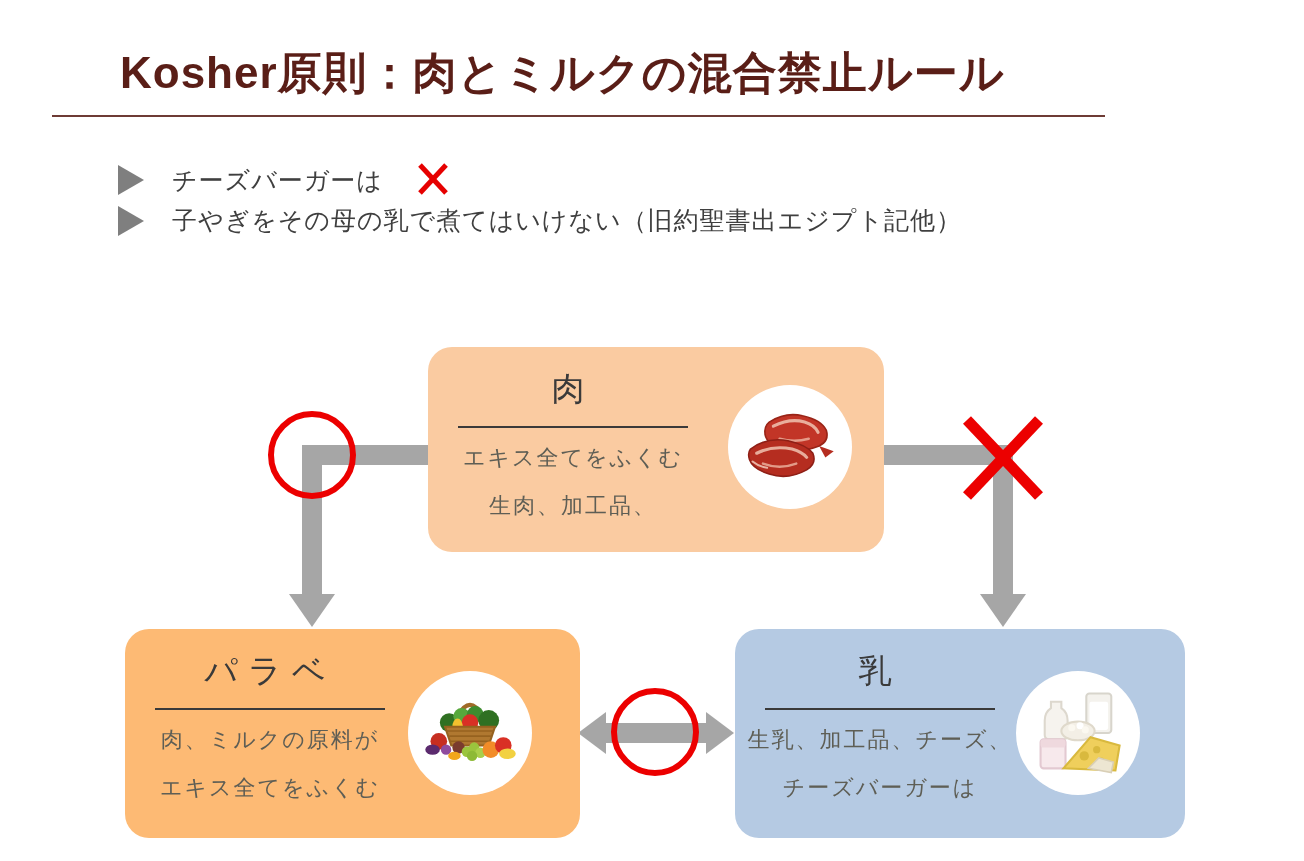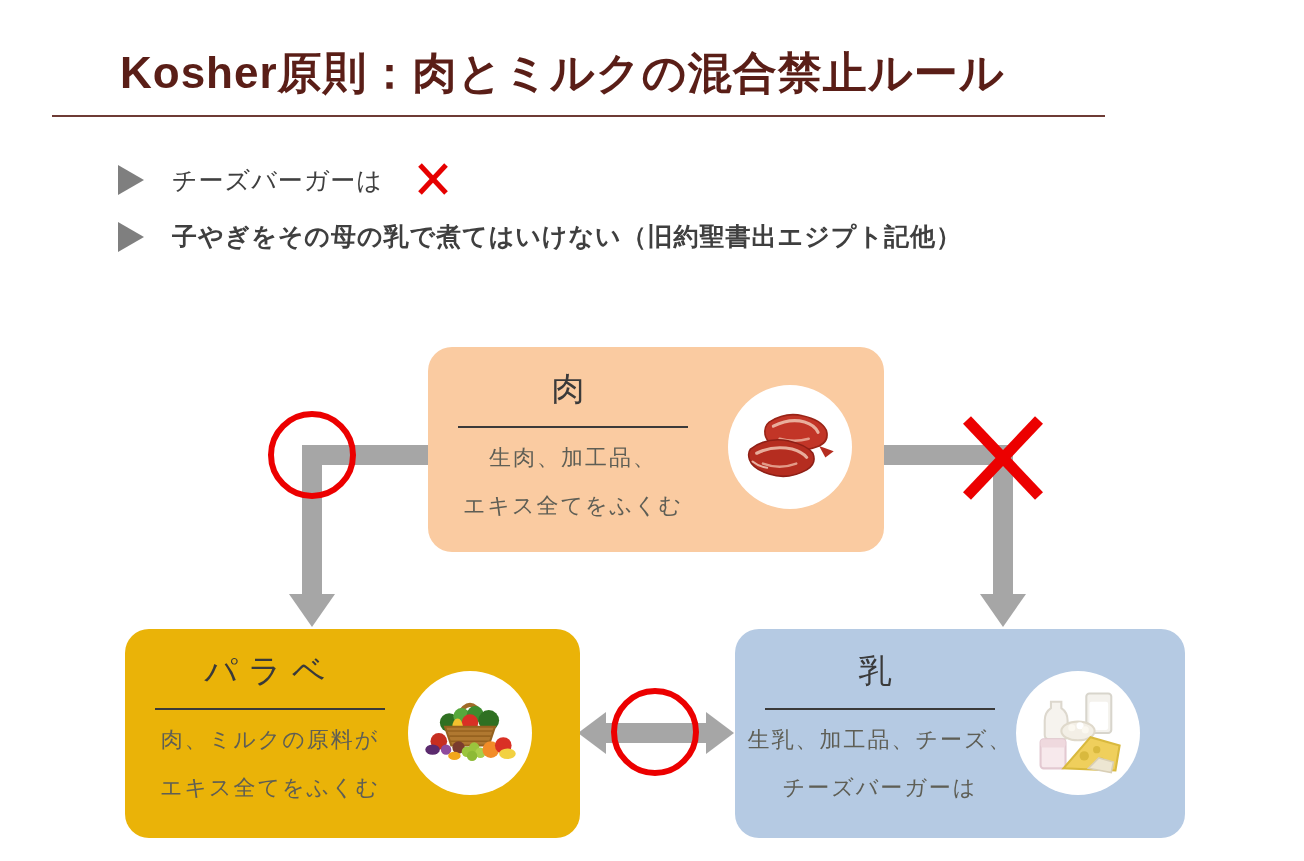--- a/index.html
+++ b/index.html
@@ -53,21 +53,21 @@
 
   
   .bullet {
     position: absolute;
     left: 118px;
     display: flex;
     align-items: center;
     gap: 28px;
   }
   .bullet-1 { top: 158px; }
-  .bullet-2 { top: 220px; font-weight: bold; }
+  .bullet-2 { top: 204px; }
   .tri-marker {
     width: 0; height: 0;
     border-left: 26px solid #7F7F7F;
     border-top: 15px solid transparent;
     border-bottom: 15px solid transparent;
   }
   .bullet-text {
     font-size: 25px;
     color: #3F3F3F;
     letter-spacing: 1px;
@@ -75,21 +75,21 @@
   }
   .bullet-x { margin-left: 4px; margin-top: 2px; }
 
   
   .node {
     position: absolute;
     border-radius: 24px;
     z-index: 2;
   }
   .node-meat   { left: 428px; top: 347px; width: 456px; height: 205px; background: #FACBA1; }
-  .node-pareve { left: 125px; top: 629px; width: 455px; height: 209px; background: #eab308; }
+  .node-pareve { left: 125px; top: 629px; width: 455px; height: 209px; background: #fdba74; }
   .node-milk   { left: 735px; top: 629px; width: 450px; height: 209px; background: #B5CAE3; }
 
   .node-col {
     position: absolute;
     left: 12px; top: 0;
     width: 266px;
     text-align: center;
   }
   .node-title {
     margin-top: 20px;
@@ -211,22 +211,22 @@
     <div class="arrow-part a3-bar"></div>
     <div class="head head-left a3-head-l"></div>
     <div class="head head-right a3-head-r"></div>
   </div>
 
   <div class="node node-meat">
     <div class="node-col">
       <div class="node-title">肉</div>
       <div class="node-rule"></div>
       <div class="node-lines">
+        <div class="node-line">エキス全てをふくむ</div>
         <div class="node-line">生肉、加工品、</div>
-        <div class="node-line">エキス全てをふくむ</div>
       </div>
     </div>
     <div class="photo photo-meat">
       <svg width="104" height="104" viewBox="0 0 100 100">
         <path d="M30,26 Q46,16 62,20 Q80,24 85,34 Q88,44 78,49 Q60,56 44,52 Q28,48 26,38 Q25,30 30,26 Z" fill="#C23527" stroke="#992417" stroke-width="1.5"></path>
         <path d="M34,30 Q50,22 64,26 Q74,29 77,36" fill="none" stroke="#F0C3B2" stroke-width="3" stroke-linecap="round" opacity="0.85"></path>
         <path d="M40,42 Q54,46 68,42" fill="none" stroke="#EDB5A2" stroke-width="2.4" stroke-linecap="round" opacity="0.8"></path>
         <path d="M78,49 L92,54 L84,60 Z" fill="#B52D20"></path>
         <path d="M12,52 Q28,40 48,44 Q66,48 72,56 Q76,66 66,72 Q48,82 30,76 Q14,71 11,62 Q9,56 12,52 Z" fill="#B52D20" stroke="#8E1F16" stroke-width="1.5"></path>
         <path d="M18,56 Q34,48 52,52 Q62,55 66,60" fill="none" stroke="#F0C3B2" stroke-width="3" stroke-linecap="round" opacity="0.85"></path>

